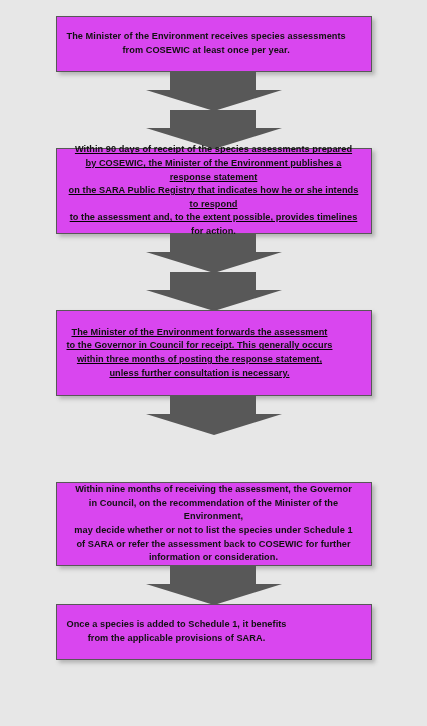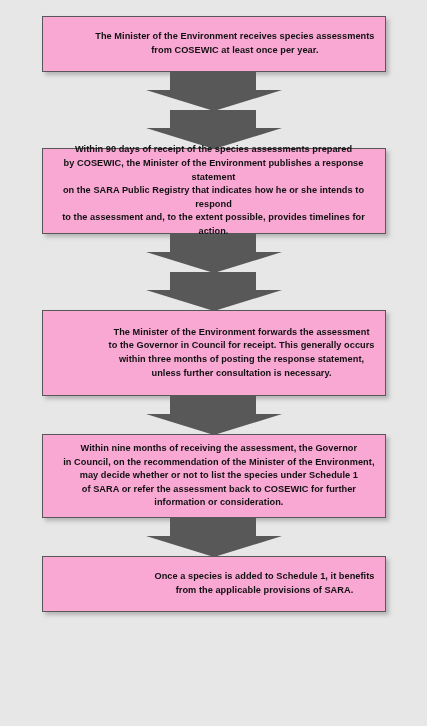--- a/index.html
+++ b/index.html
@@ -29,46 +29,46 @@
     top: 0;
     width: 427px;
     display: flex;
     flex-direction: column;
     align-items: center;
   }
 
   
   .flow-box {
     position: relative;
-    width: 344px;
+    width: 316px;
     box-sizing: border-box;
-    background: #f9a8d4;
+    background: #d946ef;
     border: 1.5px solid #585858;
     box-shadow: 3px 3px 4px rgba(120,120,120,0.45);
     display: flex;
     align-items: center;
-    justify-content: flex-end;
+    justify-content: flex-start;
     padding: 6px 10px;
   }
 
   .flow-box-text {
     text-align: center;
     font-size: 9.2px;
     line-height: 13.6px;
     color: #111111;
     font-weight: bold;
     letter-spacing: 0.05px;
     white-space: pre-line;
   }
 
   
   .box-h2 { height: 56px; }
   .box-h3 { height: 72px; }
-  .box-h4 { height: 86px; }
-  .box-h5 { height: 84px; }
+  .box-h4 { height: 86px; text-decoration: underline; }
+  .box-h5 { height: 84px; margin-top: 48px; }
 
   
   .flow-arrow {
     position: relative;
     width: 136px;
     height: 38px;
     flex: none;
   }
   .flow-arrow .arrow-shaft {
     position: absolute;

